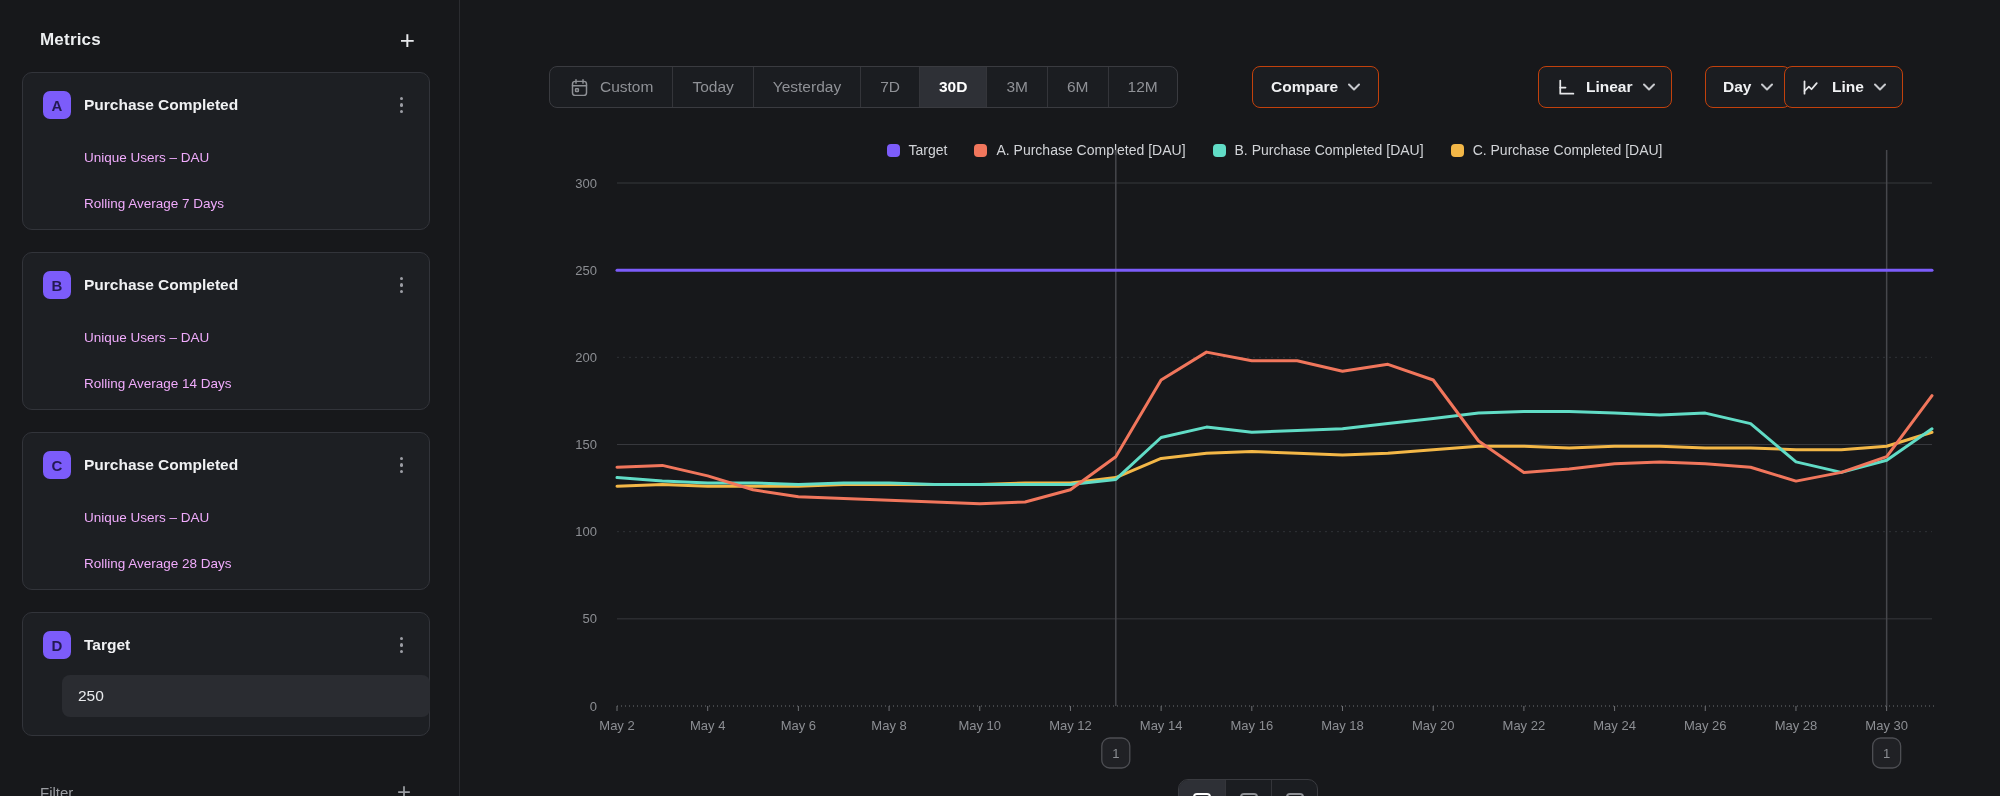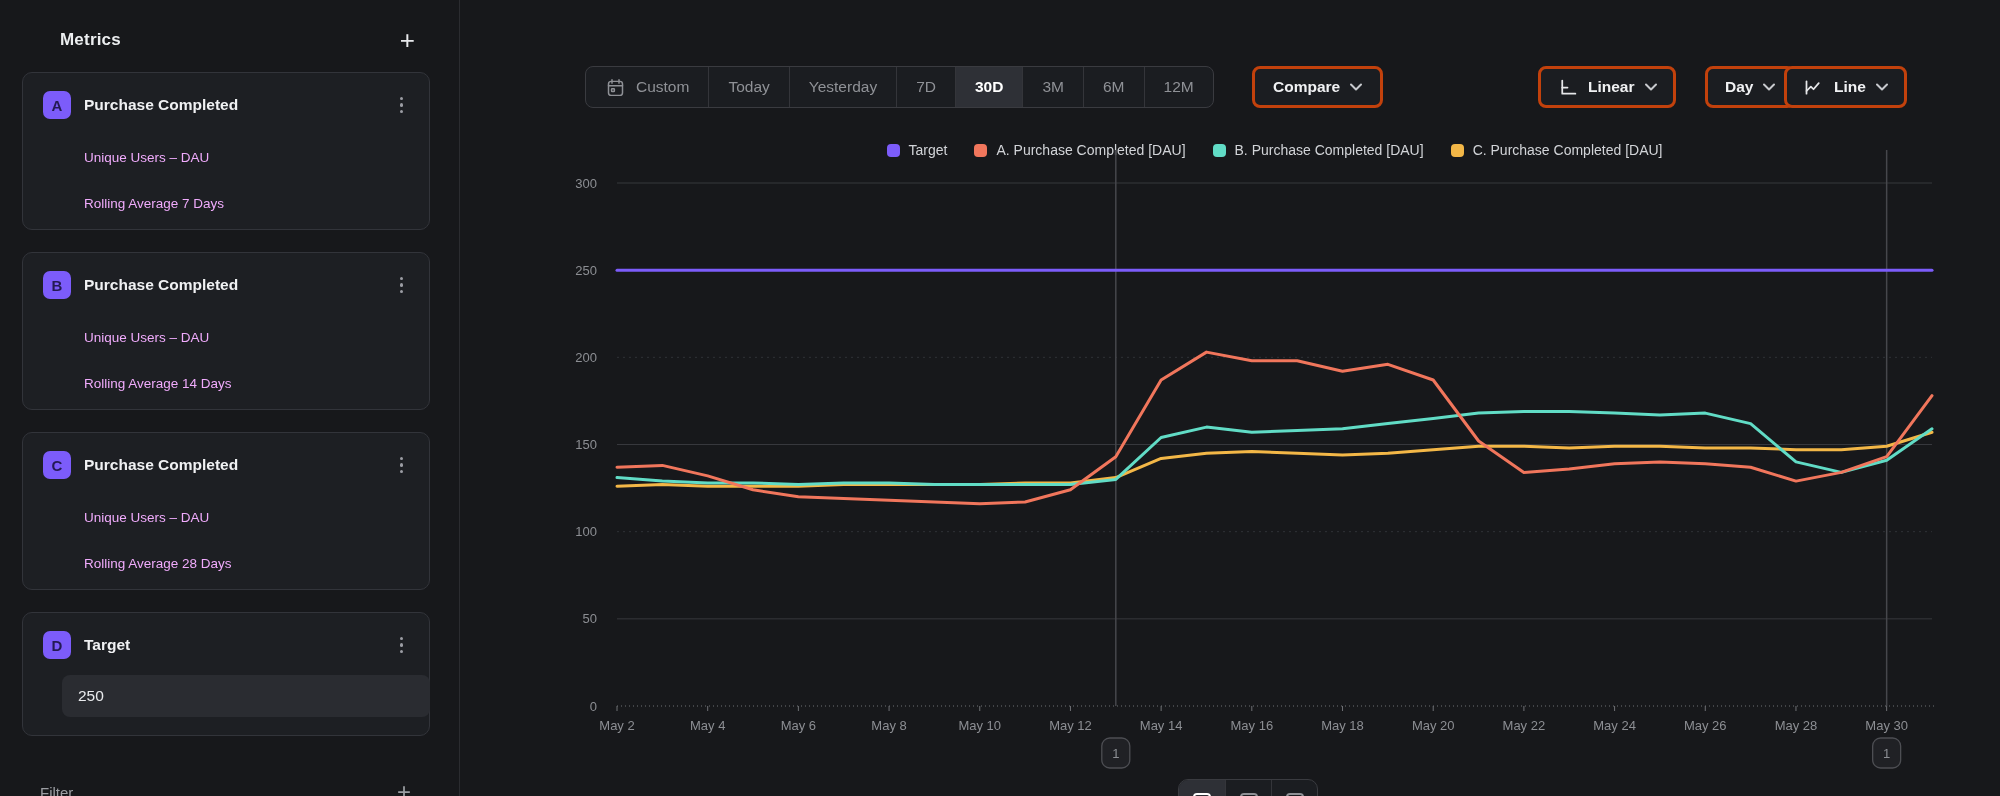--- a/index.html
+++ b/index.html
@@ -6,21 +6,21 @@
   html,body { background:#101114; }
   #page {
     position:relative; width:2000px; height:796px; overflow:hidden;
     background:#17181b; color:#f1f2f4;
     font-family:"Liberation Sans", sans-serif;
   }
   
   #sidebar { position:absolute; left:0; top:0; width:460px; height:796px;
     background:#17181b; border-right:1px solid #2b2c30; }
   .sb-header { display:flex; align-items:center; justify-content:space-between;
-    padding:30px 44px 22px 40px;margin-left:20px; }
+    padding:30px 44px 22px 40px; }
   .sb-title { font-size:17px; font-weight:700; color:#eceef0; letter-spacing:.2px; }
   .plus-btn { font-size:26px; font-weight:300; color:#e8e9ec; line-height:20px; cursor:pointer; }
   .metric-card { margin:0 29px 22px 22px; background:#1d1f23; border:1px solid #32343a;
     border-radius:10px; padding:18px 20px; }
   .mc-head { display:flex; align-items:center; }
   .mc-badge { width:28px; height:28px; border-radius:7px; background:#7c5cfa; color:#241a54;
     font-size:15px; font-weight:700; display:flex; align-items:center; justify-content:center; flex:none; }
   .mc-title { margin-left:13px; font-size:15.5px; font-weight:700; color:#f0f1f3; flex:1; }
   .kebab { display:flex; flex-direction:column; gap:3px; padding:4px 6px; cursor:pointer; }
   .kebab i { width:3.5px; height:3.5px; border-radius:50%; background:#9b9da3; display:block; }
@@ -33,30 +33,30 @@
   .sb-filter-label { font-size:15px; font-weight:400; color:#9b9da2; }
   .plus-btn.dim { color:#9b9da2; font-size:24px; }
   .sb-divider { border-top:1px solid #2b2c30; }
   .sb-collapse { display:flex; justify-content:flex-end; padding:17px 44px 0 0; }
   .sb-collapse svg { width:26px; height:26px; stroke:#e3e4e7; stroke-width:2; fill:none;
     stroke-linecap:round; stroke-linejoin:round; cursor:pointer; }
   
   #main { position:absolute; left:460px; top:0; width:1540px; height:796px; }
   
   #range-control { position:absolute; left:89px; top:66px; height:42px; display:flex;
-    border:1px solid #3a3b40; border-radius:8px; background:#1b1d21; overflow:hidden;margin-left:36px; }
+    border:1px solid #3a3b40; border-radius:8px; background:#1b1d21; overflow:hidden; }
   .range-item { display:flex; align-items:center; gap:10px; padding:0 19px; font-size:15.5px;
     color:#8f9196; cursor:pointer; border-left:1px solid #34353a; white-space:nowrap; }
   .range-item:first-child { border-left:none; }
   .range-item.active { background:#2e3036; color:#ffffff; font-weight:700; }
   .range-item svg { width:21px; height:21px; stroke:#8f9196; stroke-width:1.7; fill:none;
     stroke-linecap:round; stroke-linejoin:round; }
   
   .dd-btn { position:absolute; top:66px; height:42px; display:flex; align-items:center;
-    gap:10px; padding:0 16px; border:3px solid #c2410c; border-radius:8px; background:#1b1d21;
+    gap:10px; padding:0 16px; border:1px solid #c2410c; border-radius:8px; background:#1b1d21;
     cursor:pointer; }
   .dd-label { font-size:15.5px; font-weight:700; color:#f0f1f3; }
   .dd-btn svg.icon { width:21px; height:21px; stroke:#e6e7e9; stroke-width:2; fill:none;
     stroke-linecap:round; stroke-linejoin:round; }
   .chevron { width:12px; height:8px; }
   .chevron path { stroke:#c7c9cd; stroke-width:2; fill:none; stroke-linecap:round; stroke-linejoin:round; }
   #compare-btn { left:792px; padding:0 18px; }
   #scale-btn   { left:1078px; }
   #gran-btn    { left:1245px; padding:4px 17px; }
   #type-btn    { left:1324px; }

